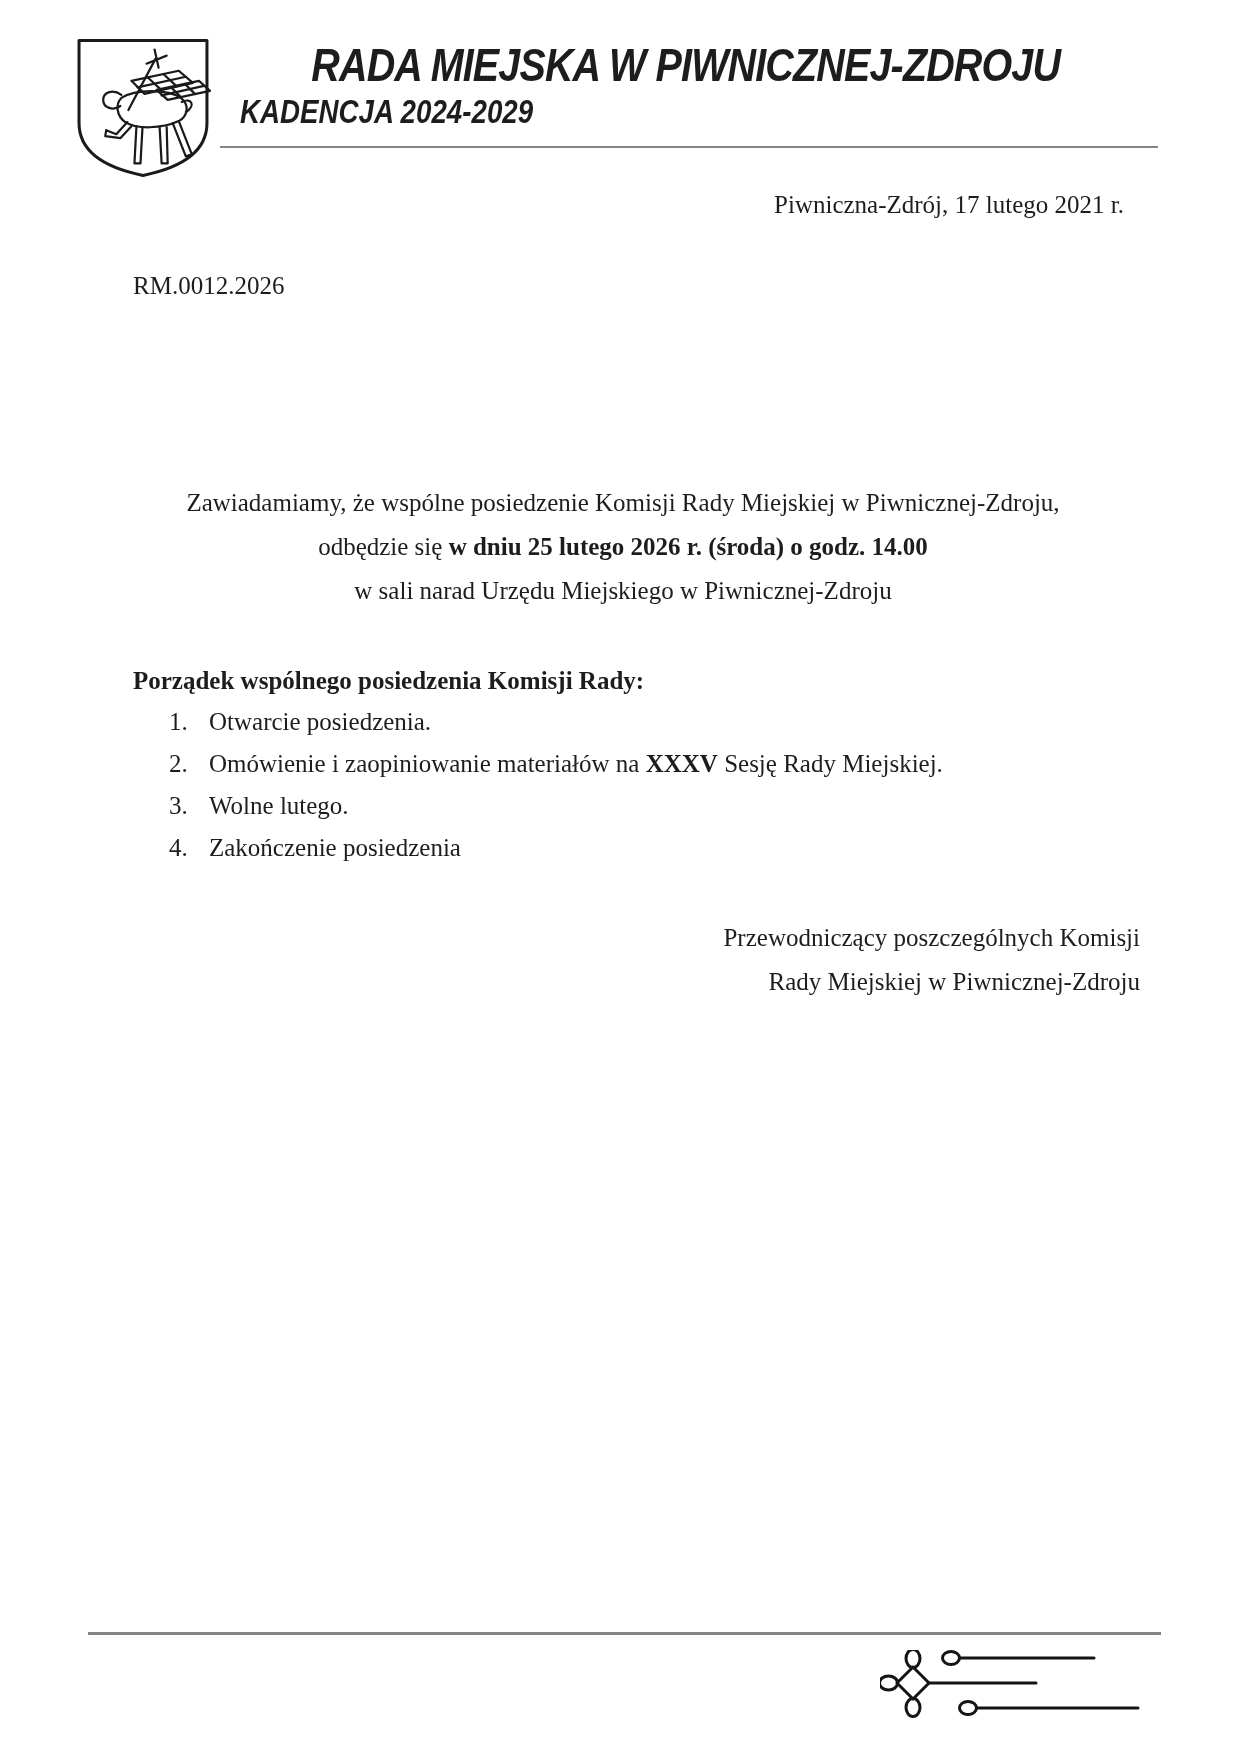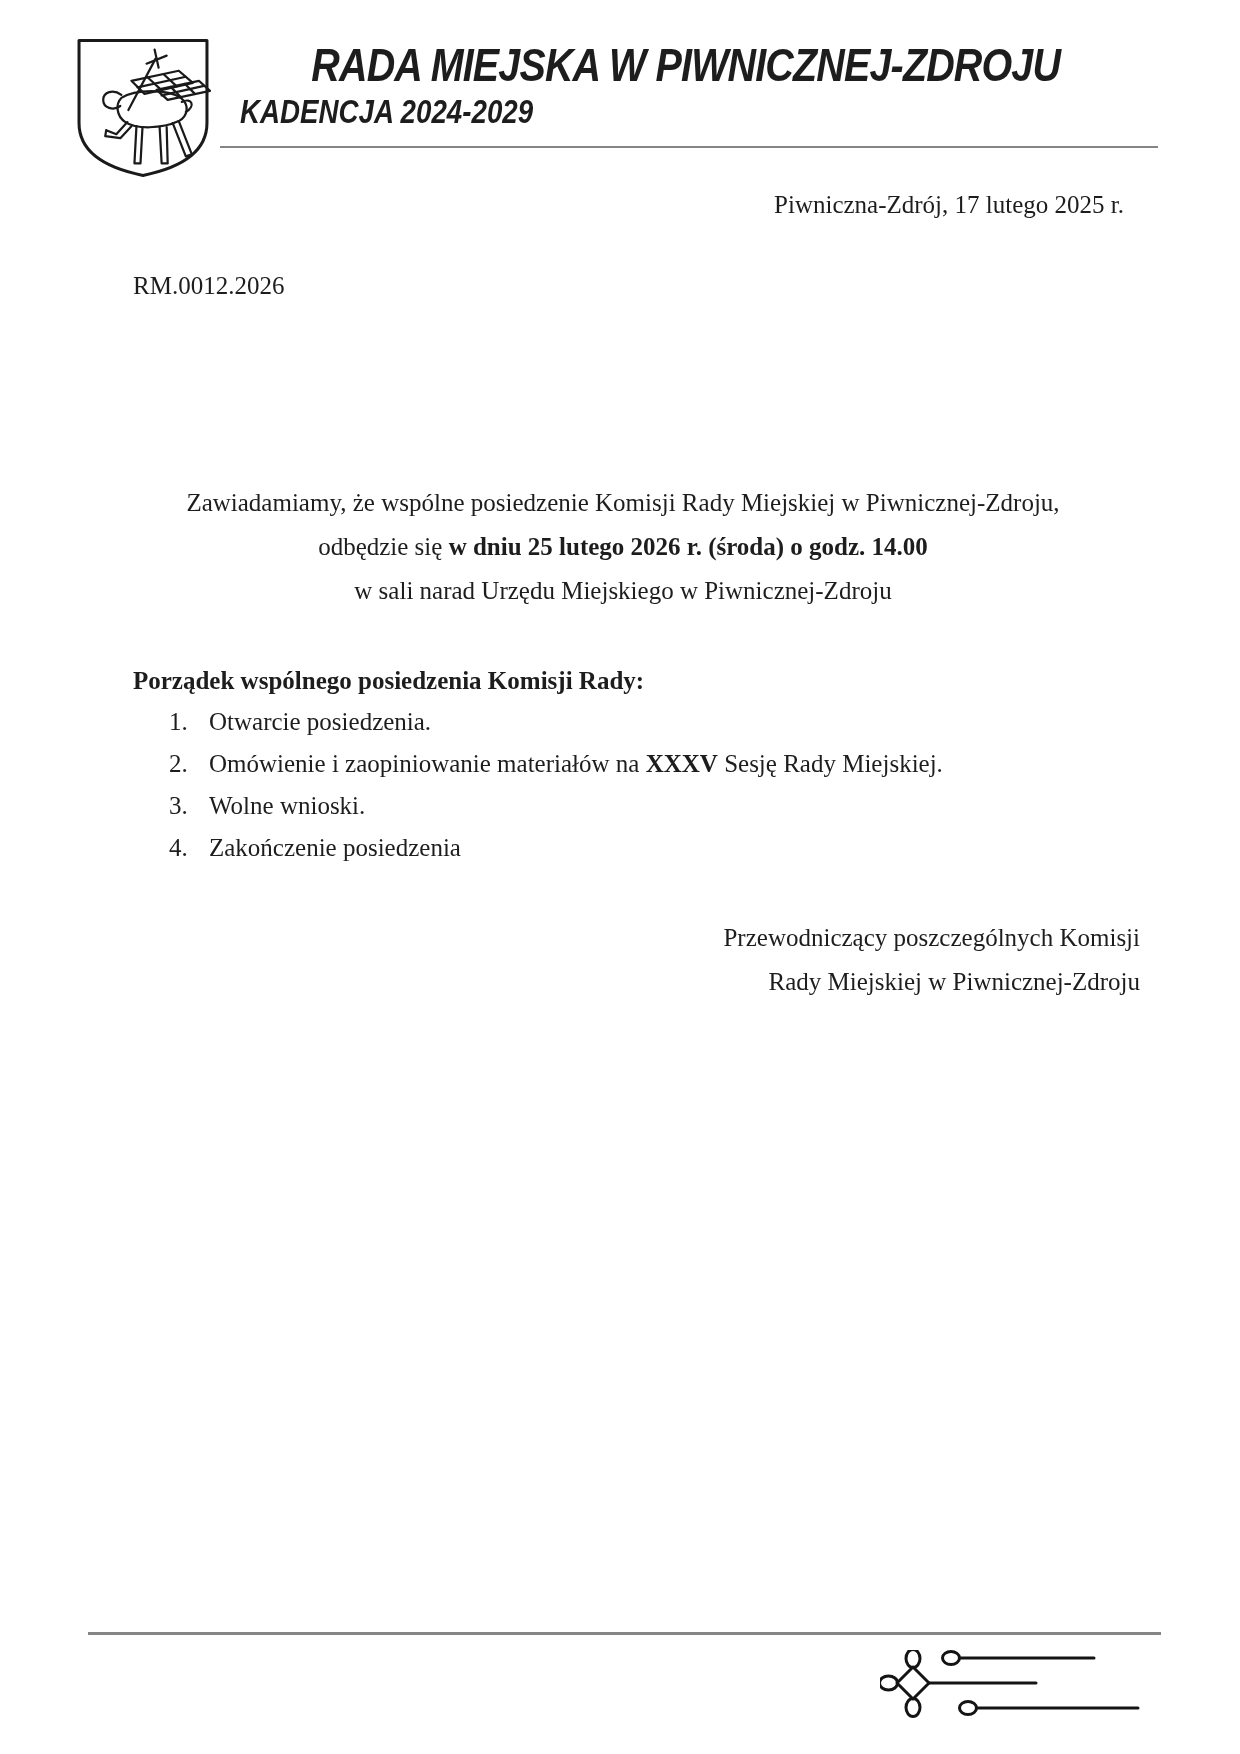--- a/index.html
+++ b/index.html
@@ -82,21 +82,21 @@
   </div>
 
   <div class="hdr-title">
     <span class="condense">RADA MIEJSKA W PIWNICZNEJ-ZDROJU</span>
   </div>
   <div class="hdr-sub">
     <span class="condense">KADENCJA 2024-2029</span>
   </div>
   <div class="hdr-rule"></div>
 
-  <div class="place-date">Piwniczna-Zdrój, 17 lutego 2025 r.</div>
+  <div class="place-date">Piwniczna-Zdrój, 17 lutego 2021 r.</div>
 
   <div class="ref-number">RM.0012.2026</div>
 
   <div class="notice">
     <div>Zawiadamiamy, że wspólne posiedzenie Komisji Rady Miejskiej w Piwnicznej-Zdroju,</div>
     <div><span>odbędzie się </span><span class="b">w dniu 25 lutego 2026 r. (środa) o godz. 14.00</span></div>
     <div>w sali narad Urzędu Miejskiego w Piwnicznej-Zdroju</div>
   </div>
 
   <div class="agenda-heading">Porządek wspólnego posiedzenia Komisji Rady:</div>
@@ -105,21 +105,21 @@
     <div class="agenda-item">
       <span class="num">1.</span>
       <span><span>Otwarcie posiedzenia.</span><span class="b"></span><span></span></span>
     </div>
     <div class="agenda-item">
       <span class="num">2.</span>
       <span><span>Omówienie i zaopiniowanie materiałów na </span><span class="b">XXXV</span><span> Sesję Rady Miejskiej.</span></span>
     </div>
     <div class="agenda-item">
       <span class="num">3.</span>
-      <span><span>Wolne wnioski.</span><span class="b"></span><span></span></span>
+      <span><span>Wolne lutego.</span><span class="b"></span><span></span></span>
     </div>
     <div class="agenda-item">
       <span class="num">4.</span>
       <span><span>Zakończenie posiedzenia</span><span class="b"></span><span></span></span>
     </div>
   </div>
 
   <div class="signature">
     <div>Przewodniczący poszczególnych Komisji</div>
     <div>Rady Miejskiej w Piwnicznej-Zdroju</div>

